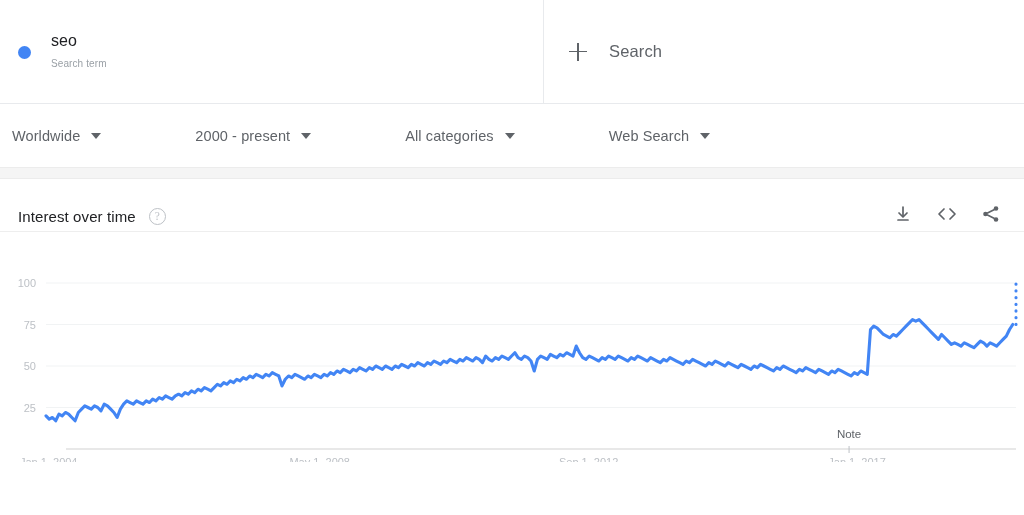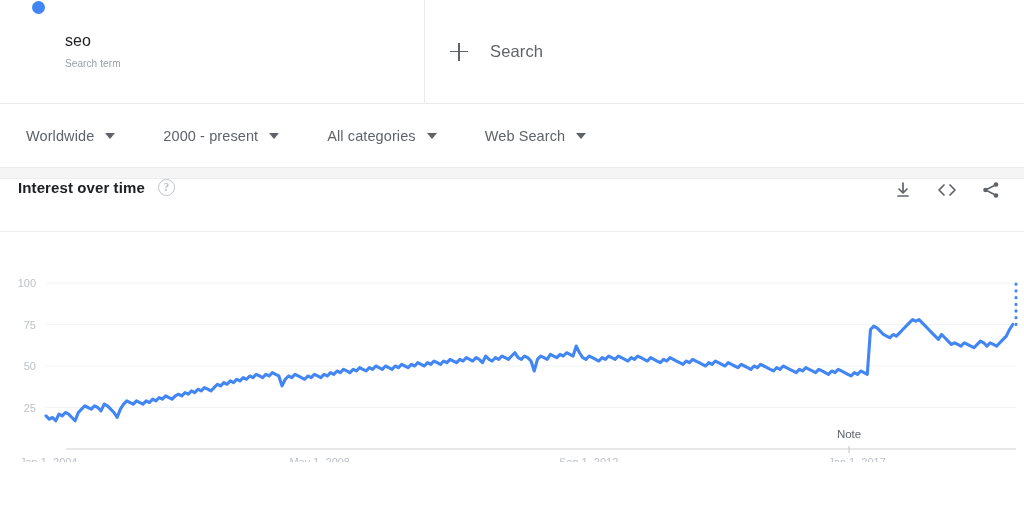--- a/index.html
+++ b/index.html
@@ -23,23 +23,24 @@
   
   .term-bar {
     position: relative;
     height: 104px;
     display: flex;
     align-items: stretch;
     border-bottom: 1px solid #e8eaed;
     background: #ffffff;
   }
   .term-cell {
-    width: 425px;
-    display: flex;
-    padding-left: 32px;
+    width: 544px;
+    display: flex;
+    align-items: center;
+    padding-left: 18px;
     border-right: 1px solid #e8eaed;
   }
   .term-dot {
     width: 13px;
     height: 13px;
     border-radius: 50%;
     background: #4285f4;
     flex: 0 0 auto;
     margin-right: 20px;
     margin-top: 1px;
@@ -82,22 +83,23 @@
   .compare-label {
     font-size: 16.5px;
     color: #5f6368;
     letter-spacing: .15px;
   }
 
   
   .filter-bar {
     height: 63px;
     display: flex;
-    padding-left: 26px;
-    background: #ffffff;
+    padding-left: 12px;
+    background: #ffffff;
+    gap: 46px;
   }
   .filter {
     display: flex;
     align-items: center;
     cursor: pointer;
     margin-right: 48px;
     white-space: nowrap;
   }
   .filter-label {
     font-size: 14.5px;
@@ -117,24 +119,23 @@
     background: #f5f5f5;
     border-top: 1px solid #ececec;
     border-bottom: 1px solid #ececec;
   }
 
   
   .card { background: #fff; position: relative; }
   .card-header {
     height: 53px;
     display: flex;
-    align-items: flex-start;
-    padding: 0 22px 0 18px;
+    align-items: flex-end;
+    padding: 0 22px 6px 18px;
     border-bottom: 1px solid #eeeeee;
-    font-weight: bold;
   }
   .card-title {
     font-size: 15px;
     color: #202124;
     letter-spacing: .1px;
   }
   .help-icon {
     width: 17px; height: 17px;
     border: 1.2px solid #bdc1c6;
     border-radius: 50%;

